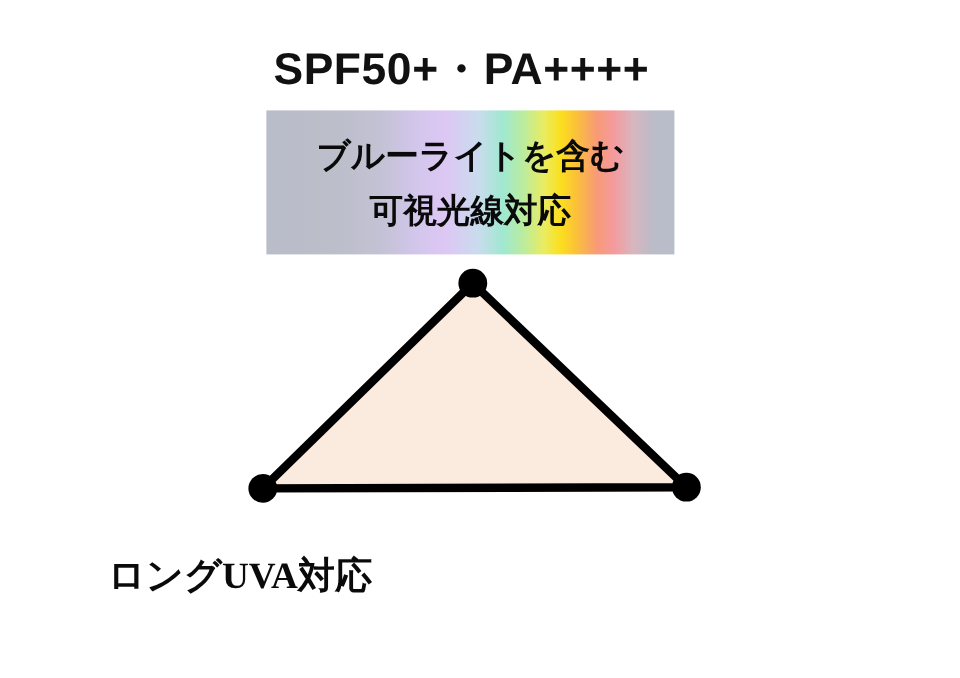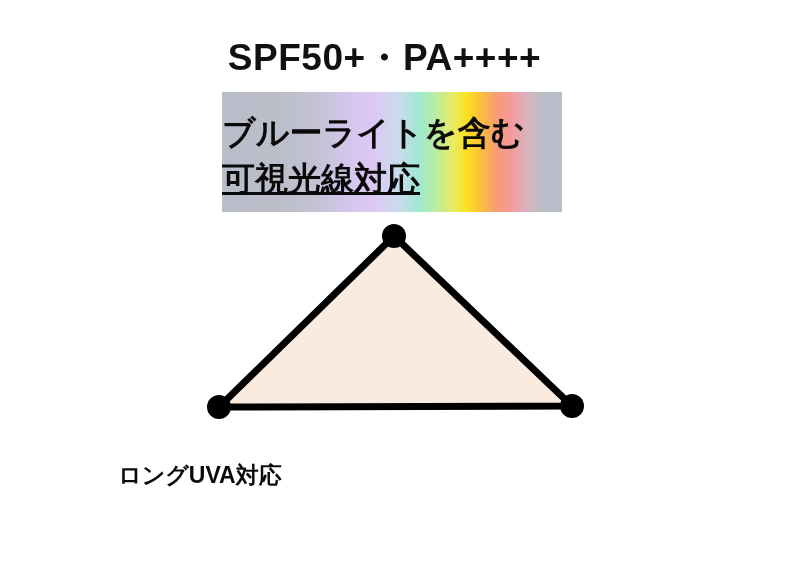--- a/index.html
+++ b/index.html
@@ -65,28 +65,29 @@
       #f59a9c 85%,
       #d7b6bf 90%,
       #b9bcc9 95%,
       #b9bcc9 100%
     );
   }
   .spectrum-text {
     position: absolute;
     left: 0;
     width: 340px;
-    font-size: 33px;
+    text-align: center;
+    font-size: 28px;
     font-weight: 700;
     line-height: 1.0;
     color: #0a0a0a;
     white-space: nowrap;
   }
   .spectrum-line1 { top: 24px; }
-  .spectrum-line2 { top: 70px; text-decoration: underline; }
+  .spectrum-line2 { top: 70px; }
 
   
   .triangle-svg {
     position: absolute;
     left: 0;
     top: 0;
     width: 800px;
     height: 565px;
     pointer-events: none;
   }
@@ -99,22 +100,23 @@
     color: #0a0a0a;
     line-height: 1.0;
     white-space: nowrap;
   }
   .vertex-label .ln1 {
     display: block;
     font-size: 27px;
   }
   .vertex-label .ln2 {
     display: block;
-    font-size: 23px;
+    font-size: 31px;
     margin-top: 17px;
+    font-family: Liberation Serif, serif;
   }
   .label-left {
     left: 20px;
     top: 447px;
     width: 360px;
   }
   .label-right {
     left: 455px;
     top: 443px;
     width: 320px;

